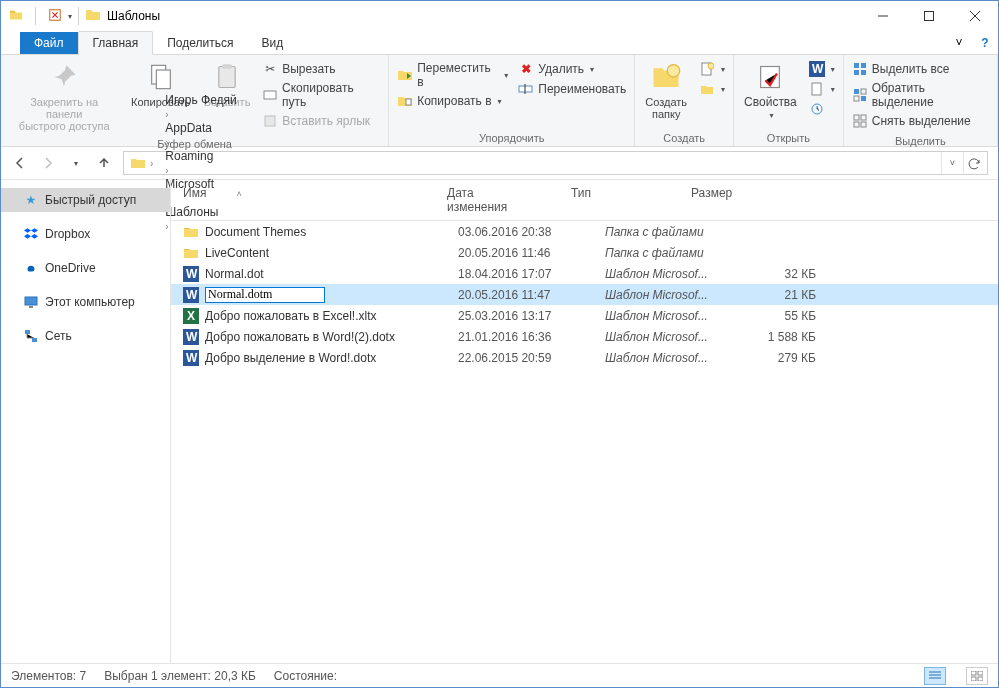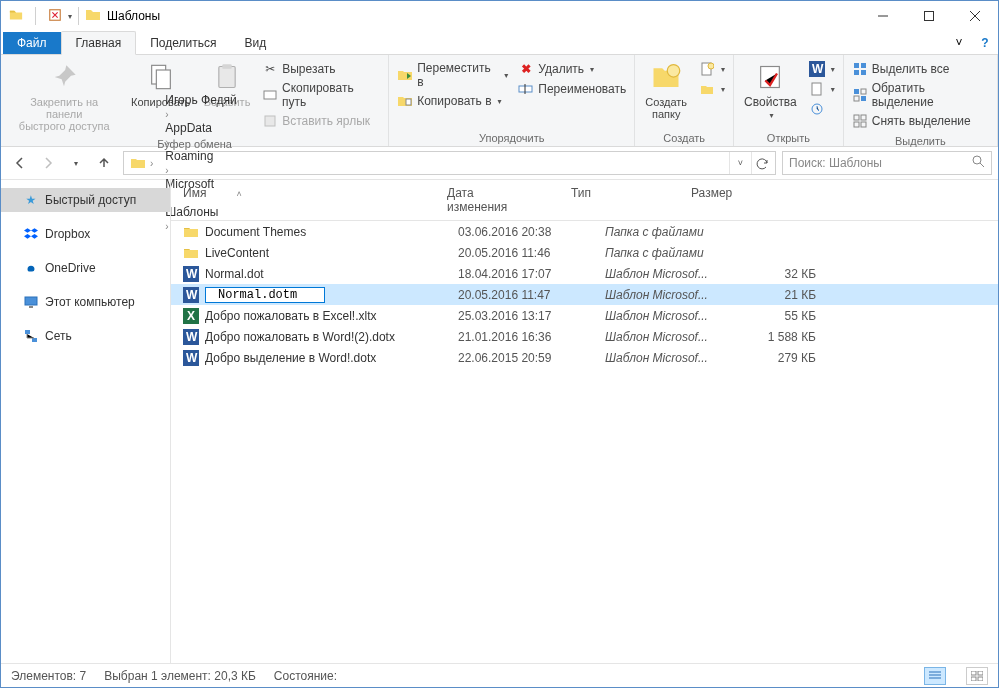--- a/index.html
+++ b/index.html
@@ -5,21 +5,21 @@
 * { box-sizing: border-box; margin: 0; padding: 0; font-family: "Segoe UI", Tahoma, sans-serif; font-size: 12px; }
 body { background: #fff; width: 999px; height: 688px; overflow: hidden; border: 1px solid #5a8dc7; display: flex; flex-direction: column; }
 .titlebar { height: 30px; display: flex; align-items: center; padding: 0 0 0 8px; background: #fff; }
 .titlebar .qat { display: flex; align-items: center; gap: 6px; }
 .titlebar .qat svg { width: 14px; height: 14px; }
 .titlebar .divider { width: 1px; height: 18px; background: #d0d0d0; margin: 0 6px; }
 .titlebar .title { margin-left: 6px; }
 .titlebar .spacer { flex: 1; }
 .titlebar .winbtn { width: 46px; height: 30px; display: flex; align-items: center; justify-content: center; }
 
-.tabbar { height: 24px; display: flex; align-items: flex-end; border-bottom: 1px solid #dadada; padding-left: 2px; }
+.tabbar { height: 24px; display: flex; align-items: flex-end; border-bottom: 1px solid #dadada; padding-left: 19px; }
 .tabbar .tab { padding: 4px 14px; color: #333; cursor: default; }
 .tabbar .tab.file { background: #1979ca; color: #fff; }
 .tabbar .tab.active { border: 1px solid #dadada; border-bottom: 1px solid #f5f6f7; background: #f5f6f7; border-radius: 2px 2px 0 0; margin-bottom: -1px; }
 .tabbar .spacer { flex: 1; }
 .tabbar .helpbtn { width: 26px; text-align: center; color: #1979ca; font-weight: bold; padding: 4px; }
 .tabbar .dropribbon { width: 26px; text-align: center; padding: 4px; }
 
 .ribbon { height: 92px; background: #f5f6f7; border-bottom: 1px solid #dadada; display: flex; }
 .ribbon .group { border-right: 1px solid #e1e2e3; display: flex; flex-direction: column; }
 .ribbon .group .body { flex: 1; display: flex; align-items: flex-start; padding: 4px 6px; gap: 6px; }
@@ -60,21 +60,21 @@
 .sortarrow { font-size: 9px; color: #888; margin-left: 30px; }
 
 .rows { flex: 1; overflow: auto; }
 .row { display: flex; align-items: center; height: 21px; gap: 23px; }
 .row.selected { background: #cce8ff; }
 .row .fname { width: 258px; display: flex; align-items: center; gap: 6px; padding-left: 12px; color: #333; }
 .row .fic { width: 16px; height: 16px; display: flex; align-items: center; justify-content: center; flex-shrink: 0; }
 .row .fdate { width: 124px; color: #555; padding: 0 6px; }
 .row .ftype { width: 120px; color: #555; padding: 0 6px; white-space: nowrap; overflow: hidden; text-overflow: ellipsis; font-style: italic; }
 .row .fsize { width: 80px; text-align: right; color: #555; padding: 0 6px; }
-.rename-input { border: 1px solid #0078d7; background: #fff; font-size: 12px; padding: 0 12px; height: 16px; width: 120px; font-family: Liberation Mono, monospace; color: #000; }
+.rename-input { border: 1px solid #0078d7; background: #fff; font-size: 12px; padding: 0 2px; height: 16px; width: 120px; font-family: Liberation Serif, serif; color: #000; }
 
 .statusbar { height: 24px; border-top: 1px solid #e5e5e5; display: flex; align-items: center; padding: 0 10px; gap: 18px; color: #555; font-size: 11px; }
 .statusbar .spacer { flex: 1; }
 .statusbar .viewbtn { width: 22px; height: 18px; border: 1px solid #ccc; display: flex; align-items: center; justify-content: center; margin-left: 2px; }
 .statusbar .viewbtn.active { background: #cce8ff; border-color: #7ab5e6; }
 </style>
 </head>
 <body>
 
 <div class="titlebar">
@@ -370,27 +370,20 @@
     <span id="crumbs"><span class="crumb">Игорь Федяй</span><span class="sep">›</span><span class="crumb">AppData</span><span class="sep">›</span><span class="crumb">Roaming</span><span class="sep">›</span><span class="crumb">Microsoft</span><span class="sep">›</span><span class="crumb">Шаблоны</span><span class="sep">›</span></span>
     <div class="spacer"></div>
     <div class="endbtn" style="font-size:9px;">˅</div>
     <div class="endbtn">
         <svg width="13" height="13">
           <path d="M11 6a5 5 0 10-1 4" fill="none" stroke="#555"></path>
           <path d="M11 3v3h-3" fill="none" stroke="#555"></path>
         </svg>
       </div>
   </div>
-  <div class="searchbox">
-    <span>Поиск: Шаблоны</span>
-    <span class="sic"><svg width="13" height="13">
-          <circle cx="5" cy="5" r="4" fill="none" stroke="#888"></circle>
-          <path d="M8 8l4 4" stroke="#888"></path>
-        </svg></span>
-  </div>
 </div>
 
 <div class="content">
   <div class="navpane">
     <div class="navitem active">
         <span class="nic" style="color:#3a9ad9;">★</span>
         <span>Быстрый доступ</span>
       </div>
     <div class="navsep"></div>
     <div class="navitem">

